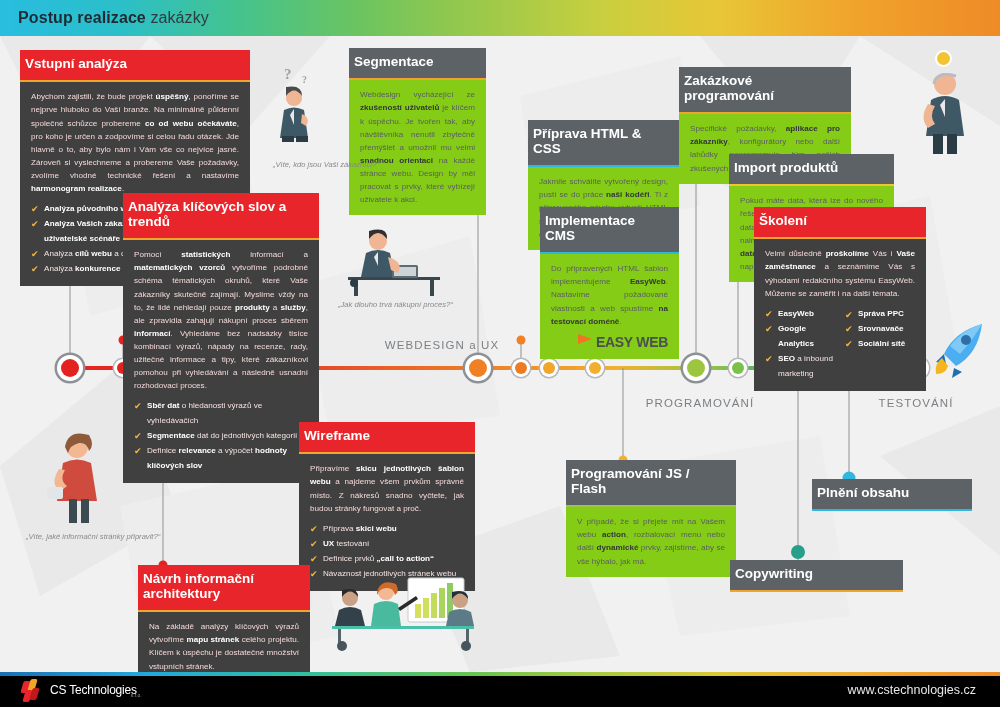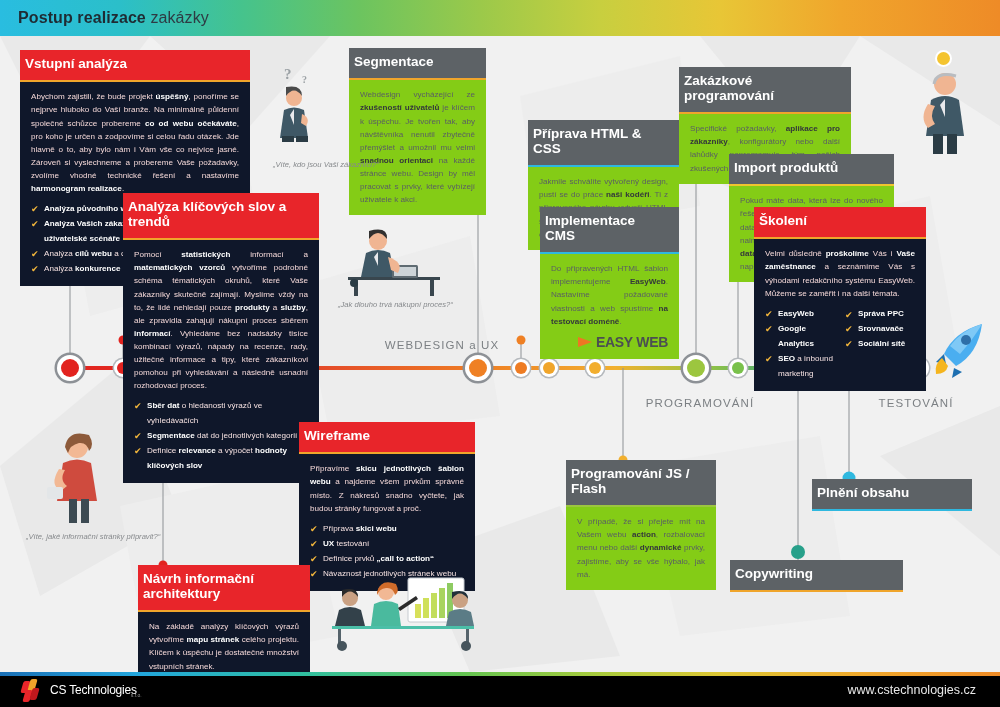--- a/index.html
+++ b/index.html
@@ -95,21 +95,21 @@
   
   .card { position: absolute; }
   .card .ttl {
     font-size: 13.5px; font-weight: bold; color: #fff;
     padding: 7px 11px 8px 5px; line-height: 1.1;
   }
   .card.red .ttl { background: #e8252a; }
   .card.gray .ttl { background: #5d6266; }
   .card .accent { height: 2.5px; width: 100%; }
   .card .bodywrap { padding: 8px 11px 9px 11px; }
-  .card.red .bodywrap { background: #0f172a; }
+  .card.red .bodywrap { background: #404040; }
   .card.gray .bodywrap { background: #84cc16; }
   .card p {
     font-size: 8.1px; line-height: 1.62; text-align: justify;
   }
   .card.red p { color: #f4d8d8; }
   .card.gray p { color: #5a5f63; }
   .card p b { font-weight: bold; }
   .card.red p b { color: #ffffff; }
   .card.gray p b { color: #34383b; }
   .card ul { list-style: none; margin-top: 7px; }
@@ -121,21 +121,21 @@
   .card.red li { color: #f6e2e2; }
   .card li b { font-weight: bold; }
   .card.red li b { color: #fff; }
   .card li .chk {
     position: absolute; left: 0; top: -1px;
     font-size: 9px; color: #f2b63c;
   }
 
   
   .ew-logo {
-    display: flex; align-items: center; justify-content: flex-end;
+    display: flex; align-items: flex-start; justify-content: flex-end;
     gap: 4px; margin-top: 6px;
   }
   .ew-logo .flag {
     width: 0; height: 0;
     border-left: 14px solid #ee7623;
     border-top: 5px solid transparent;
     border-bottom: 5px solid transparent;
   }
   .ew-logo .txt { font-size: 14px; font-weight: bold; color: #4b4f52; letter-spacing: -.3px; }
 
@@ -377,21 +377,21 @@
         <div class="ttl">Návrh informační architektury</div>
         <div class="accent" style="background: rgb(240, 165, 43);"></div>
         <div class="bodywrap">
           <p>Na základě analýzy klíčových výrazů vytvoříme <b>mapu stránek</b> celého projektu. Klíčem k úspěchu je dostatečné množství vstupních stránek.</p>
           <ul>
             <li><span class="chk">✔</span>Tvorba <b>mapy stránek</b></li>
             <li><span class="chk">✔</span>Definice <b>vstupních stránek</b></li>
           </ul>
         </div>
       </div>
-      <div class="card gray" style="left: 566px; top: 460px; width: 150px;">
+      <div class="card gray" style="left: 566px; top: 460px; width: 170px;">
         <div class="ttl">Programování JS / Flash</div>
         <div class="accent" style="background: rgb(156, 198, 63);"></div>
         <div class="bodywrap">
           <p>V případě, že si přejete mít na Vašem webu <b>action</b>, rozbalovací menu nebo další <b>dynamické</b> prvky, zajistíme, aby se vše hýbalo, jak má.</p>
         </div>
       </div>
       <div class="card gray" style="left: 730px; top: 560px; width: 173px;">
         <div class="ttl">Copywriting</div>
         <div class="accent" style="background: rgb(240, 165, 43);"></div>
       </div>

